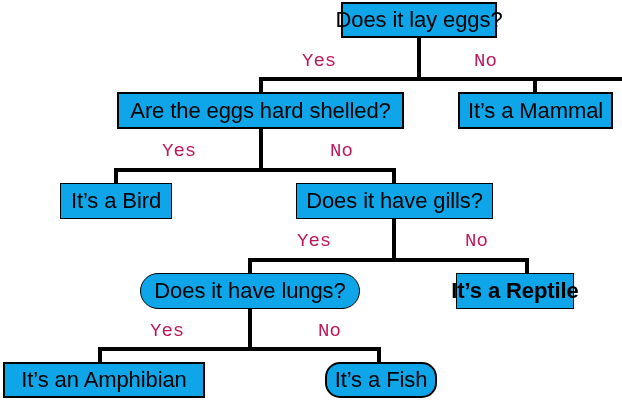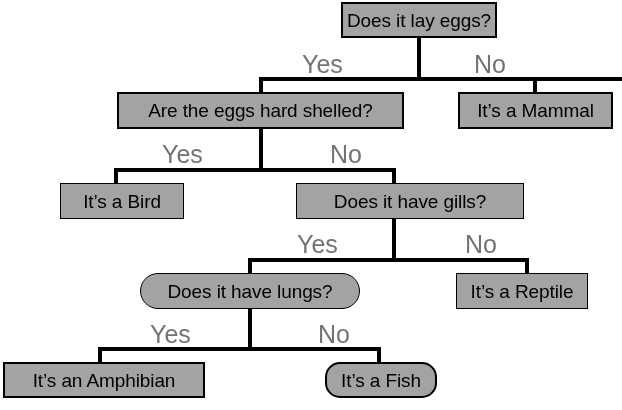--- a/index.html
+++ b/index.html
@@ -12,50 +12,51 @@
     width: 622px;
     height: 410px;
     background: #ffffff;
     overflow: hidden;
     font-family: "Liberation Sans", sans-serif;
   }
   .node {
     position: absolute;
     box-sizing: border-box;
     border: 2px solid #000000;
-    background: #a3a3a3;
+    background: #0ea5e9;
     display: flex;
     align-items: center;
     justify-content: center;
     color: #000000;
-    font-size: 19px;
+    font-size: 22px;
     line-height: 1;
     letter-spacing: -0.1px;
     white-space: nowrap;
     z-index: 3;
   }
   .node.thin {
     border-width: 1px;
   }
   .edge {
     position: absolute;
     background: #000000;
     z-index: 1;
   }
   .edge-v { width: 3px; }
   .edge-h { height: 3px; }
   .branch-label {
     position: absolute;
-    color: #737373;
-    font-size: 25px;
+    color: #be185d;
+    font-size: 19px;
     line-height: 1;
     white-space: nowrap;
     z-index: 2;
     background: #ffffff;
     padding: 0 2px;
+    font-family: Liberation Mono, monospace;
   }
 </style>
 </head>
 <body>
 
 <div id="canvas">
 
   <div class="node" style="left:341px; top:2px; width:156px; height:36px;">
     <span>Does it lay eggs?</span>
   </div>
@@ -78,41 +79,41 @@
   </div>
 
   <div class="edge edge-v" style="left:259px; top:129px; width:4px; height:41px;"></div>
   <div class="edge edge-h" style="left:114px; top:168px; width:282px; height:4px;"></div>
   <div class="edge edge-v" style="left:114px; top:168px; width:4px; height:16px;"></div>
   <div class="edge edge-v" style="left:392px; top:168px; width:4px; height:16px;"></div>
 
   <div class="branch-label" style="left:160px; top:142px;">Yes</div>
   <div class="branch-label" style="left:328px; top:142px;">No</div>
 
-  <div class="node thin" style="left:60px; top:183px; width:124px; height:36px;">
+  <div class="node thin" style="left:60px; top:183px; width:112px; height:36px;">
     <span>It’s a Bird</span>
   </div>
 
-  <div class="node thin" style="left:296px; top:183px; width:228px; height:36px;">
+  <div class="node thin" style="left:296px; top:183px; width:197px; height:36px;">
     <span>Does it have gills?</span>
   </div>
 
   <div class="edge edge-v" style="left:392px; top:219px; width:4px; height:41px;"></div>
   <div class="edge edge-h" style="left:248px; top:258px; width:281px; height:4px;"></div>
   <div class="edge edge-v" style="left:248px; top:258px; width:4px; height:16px;"></div>
   <div class="edge edge-v" style="left:525px; top:258px; width:4px; height:16px;"></div>
 
   <div class="branch-label" style="left:295px; top:232px;">Yes</div>
   <div class="branch-label" style="left:463px; top:232px;">No</div>
 
   <div class="node thin" style="left:140px; top:273px; width:220px; height:36px;border-radius:18px;">
     <span>Does it have lungs?</span>
   </div>
 
-  <div class="node thin" style="left:456px; top:273px; width:132px; height:36px;">
+  <div class="node thin" style="left:456px; top:273px; width:118px; height:36px;font-weight:bold;">
     <span>It’s a Reptile</span>
   </div>
 
   <div class="edge edge-v" style="left:248px; top:309px; width:4px; height:40px;"></div>
   <div class="edge edge-h" style="left:98px; top:347px; width:283px; height:4px;"></div>
   <div class="edge edge-v" style="left:98px; top:347px; width:4px; height:16px;"></div>
   <div class="edge edge-v" style="left:377px; top:347px; width:4px; height:16px;"></div>
 
   <div class="branch-label" style="left:148px; top:322px;">Yes</div>
   <div class="branch-label" style="left:316px; top:322px;">No</div>

